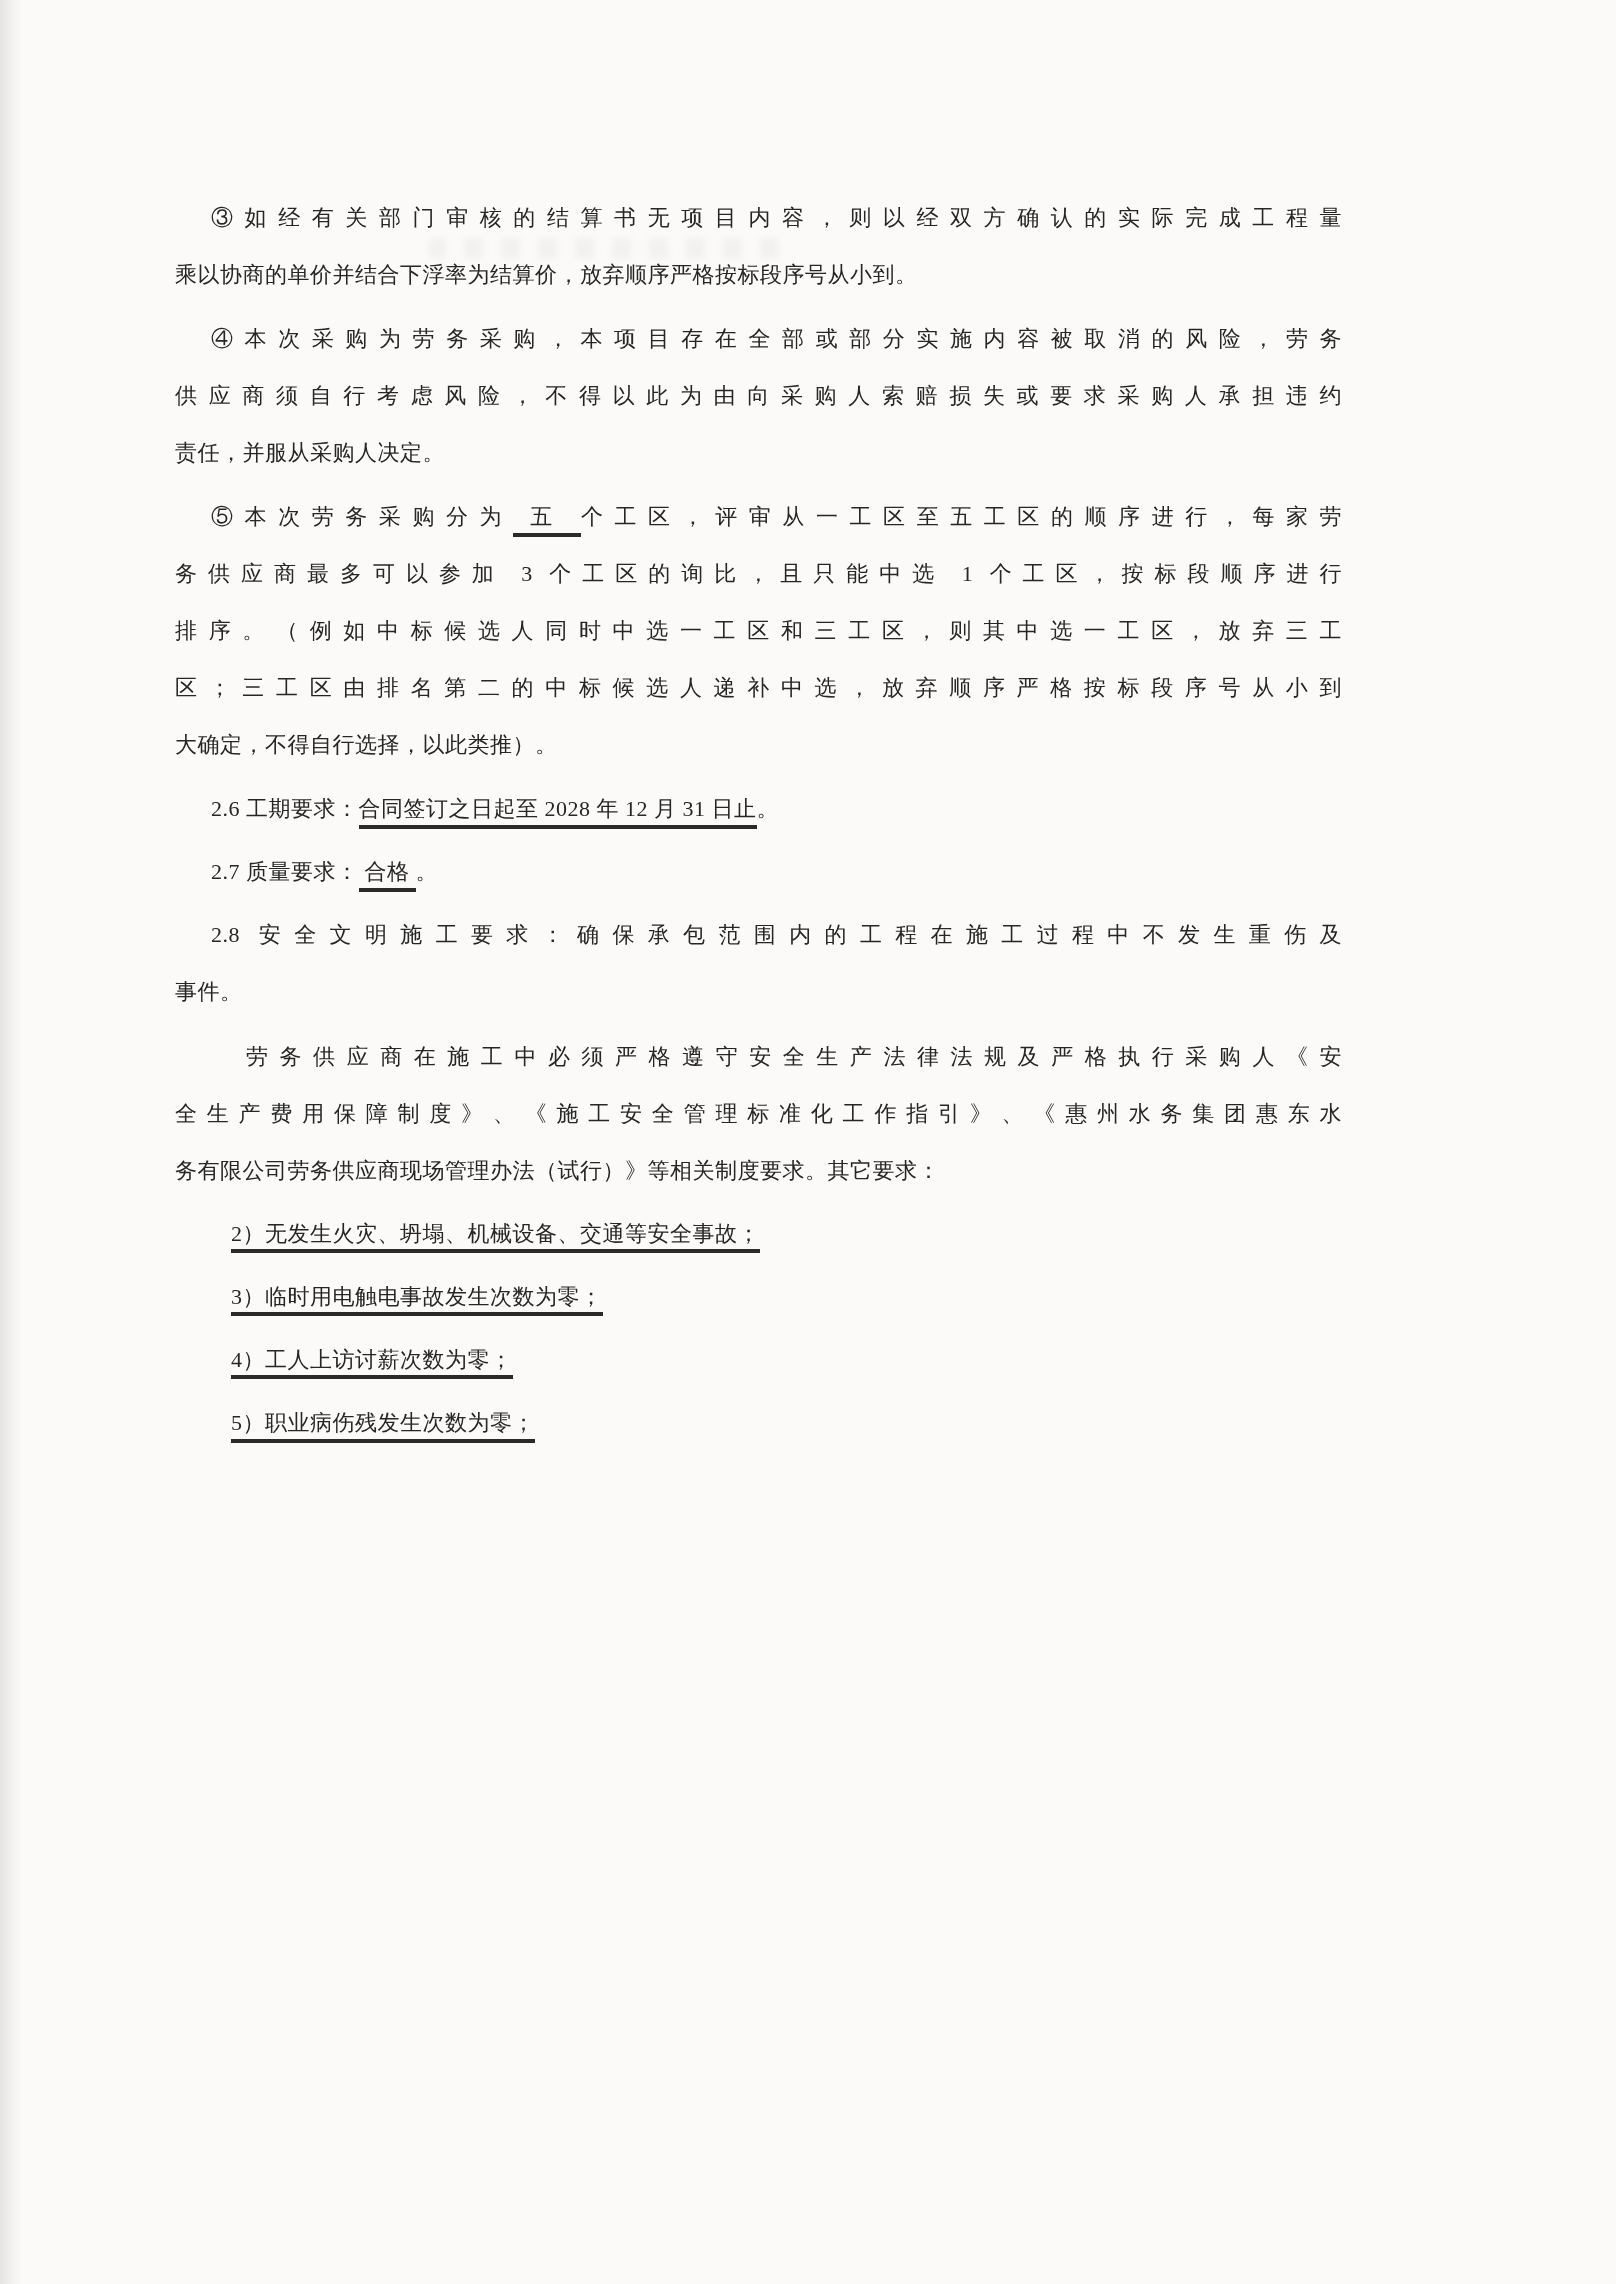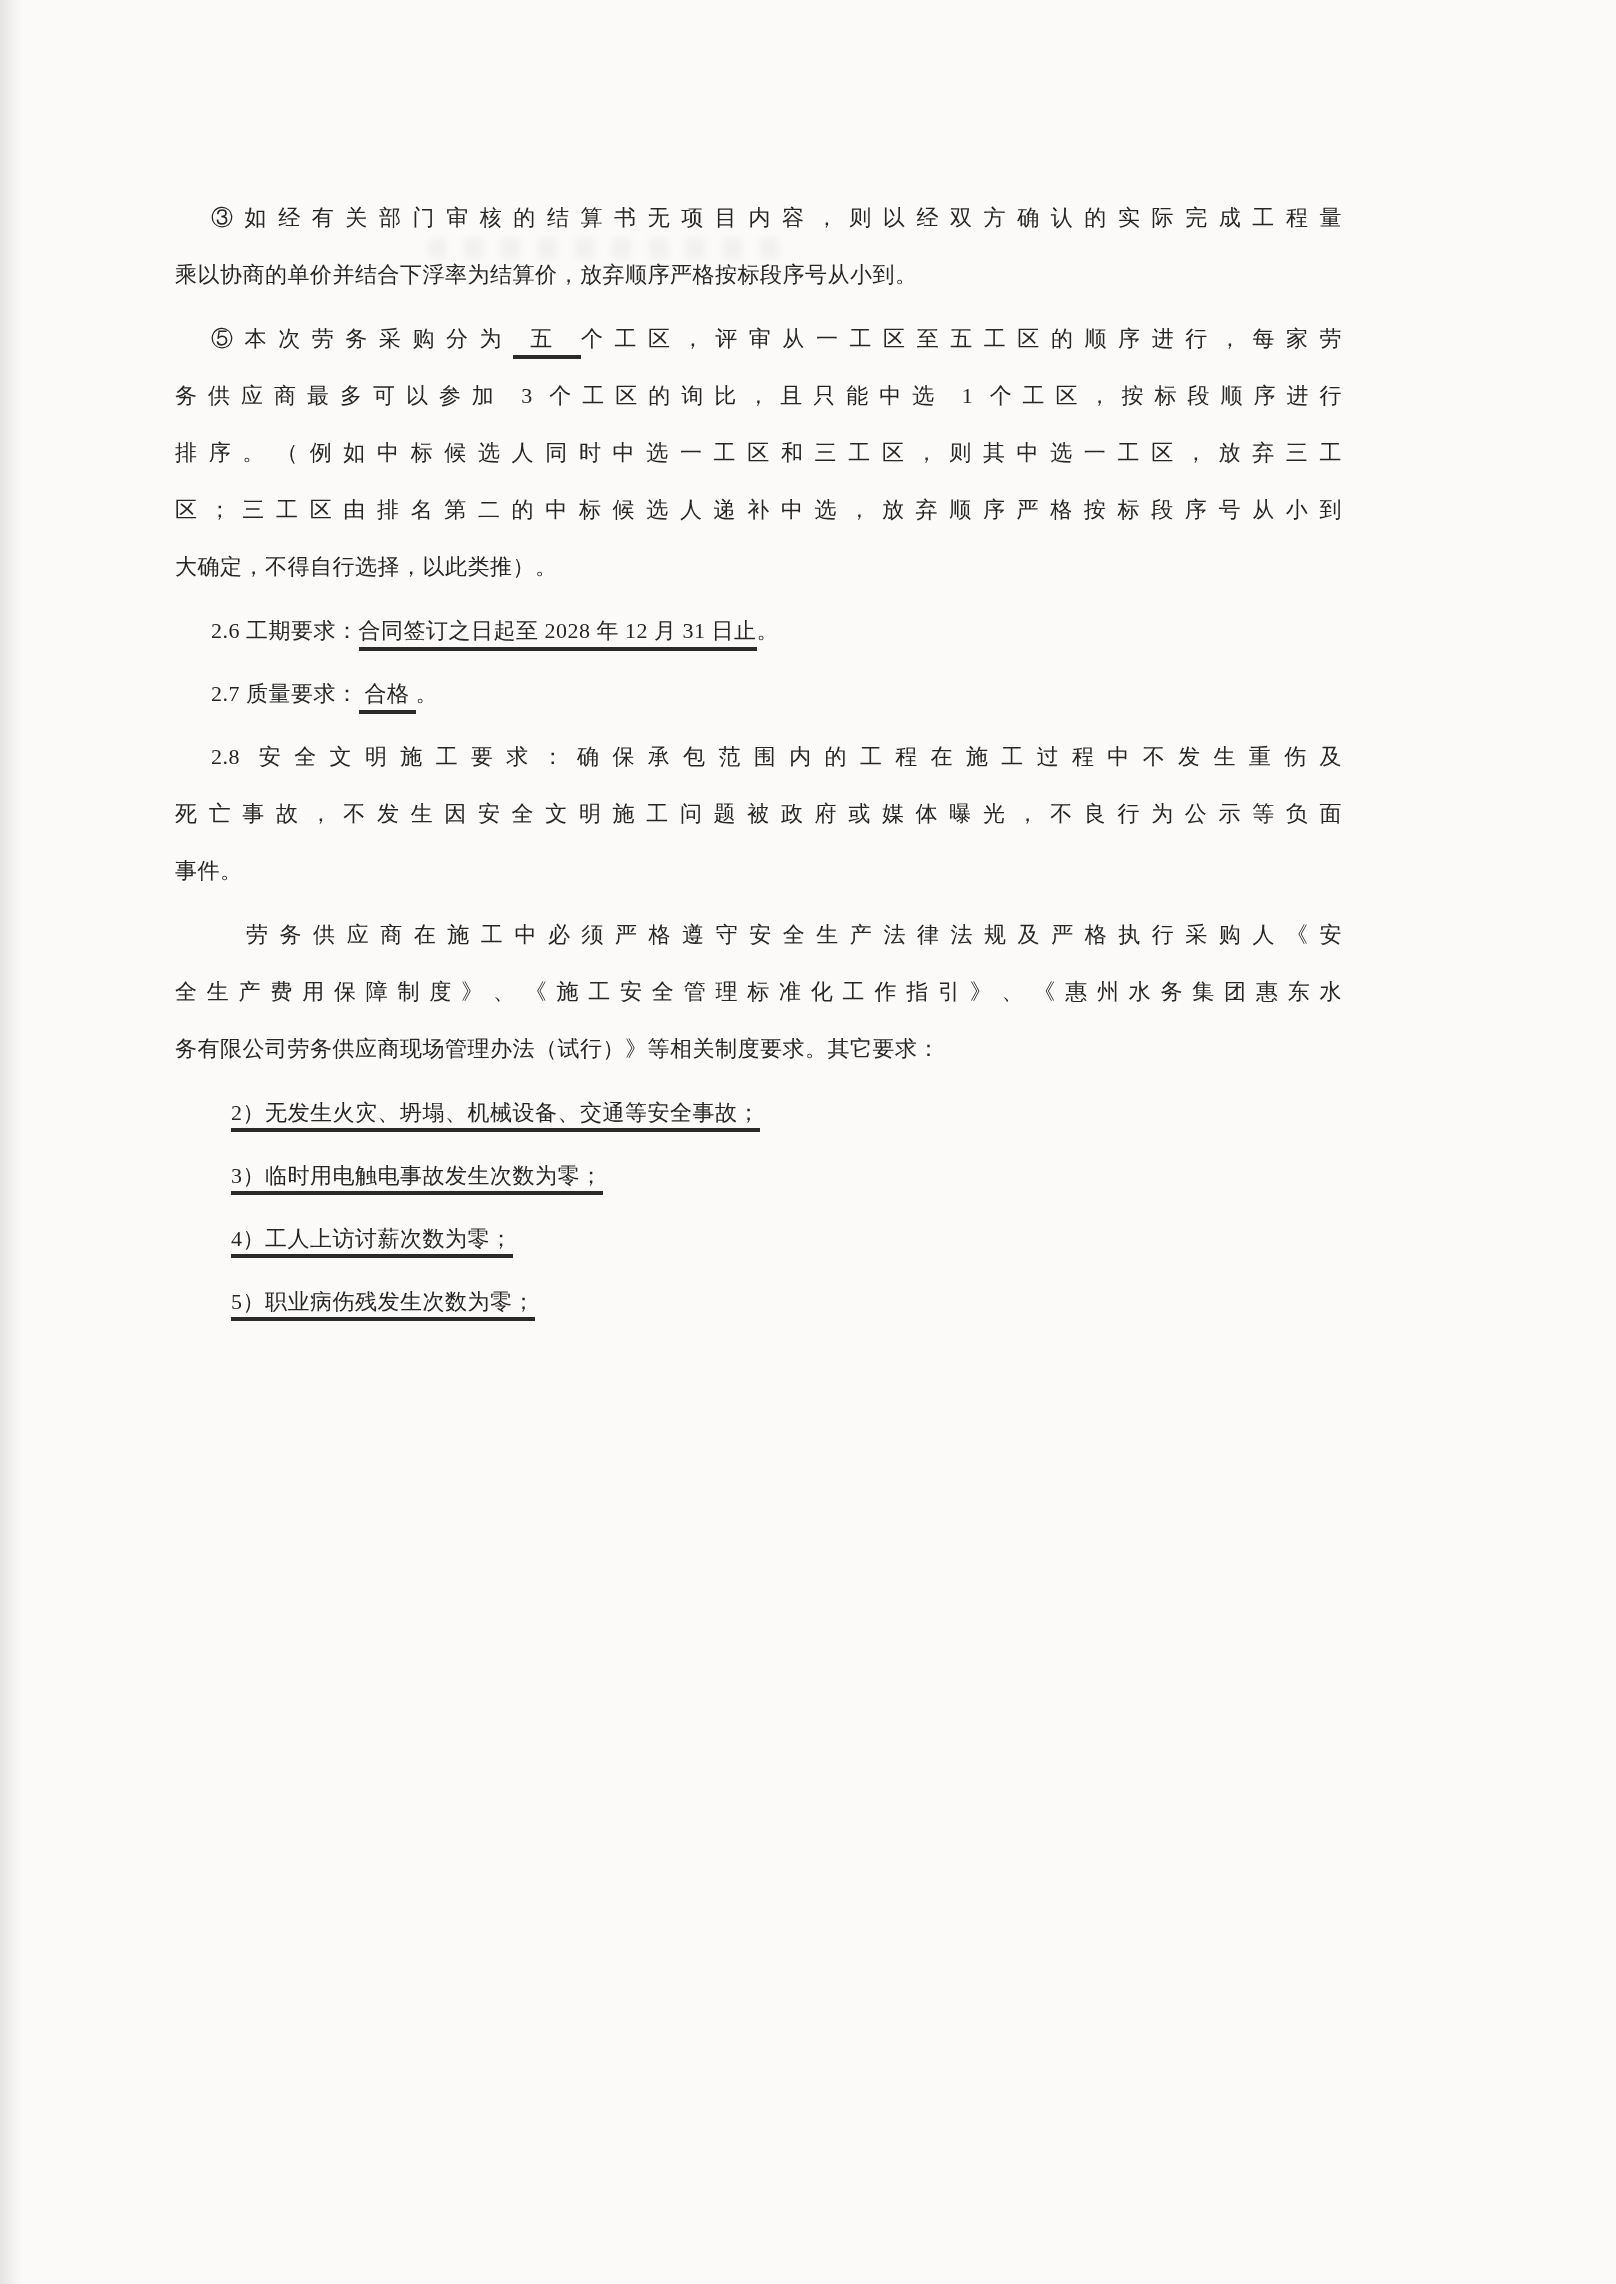--- a/index.html
+++ b/index.html
@@ -66,35 +66,39 @@
 
 <div class="page">
   <div class="edge-band"></div>
   <div class="bleed-smudge"></div>
   <div class="doc-body" id="doc-body">
       <div class="para">
         <div class="line justify" style="text-indent: 36px;"><span class="">③如经有关部门审核的结算书无项目内容，则以经双方确认的实际完成工程量</span></div>
         <div class="line"><span class="">乘以协商的单价并结合下浮率为结算价，放弃顺序严格按标段序号从小到。</span></div>
       </div>
       <div class="para" style="margin-top: 7.1px;">
+        <div class="line justify" style="text-indent: 36px;"><span class="">④本次采购为劳务采购，本项目存在全部或部分实施内容被取消的风险，劳务</span></div>
+        <div class="line justify"><span class="">供应商须自行考虑风险，不得以此为由向采购人索赔损失或要求采购人承担违约</span></div>
+        <div class="line"><span class="">责任，并服从采购人决定。</span></div>
+      </div>
+      <div class="para" style="margin-top: 7.1px;">
         <div class="line justify" style="text-indent: 36px;"><span class="">⑤本次劳务采购分为</span><span class="u"> 五 </span><span class="">个工区，评审从一工区至五工区的顺序进行，每家劳</span></div>
         <div class="line justify"><span class="">务供应商最多可以参加 3 个工区的询比，且只能中选 1 个工区，按标段顺序进行</span></div>
         <div class="line justify"><span class="">排序。（例如中标候选人同时中选一工区和三工区，则其中选一工区，放弃三工</span></div>
         <div class="line justify"><span class="">区；三工区由排名第二的中标候选人递补中选，放弃顺序严格按标段序号从小到</span></div>
         <div class="line"><span class="">大确定，不得自行选择，以此类推）。</span></div>
       </div>
       <div class="para" style="margin-top: 7.1px;">
         <div class="line" style="text-indent: 36px;"><span class="">2.6 工期要求：</span><span class="u">合同签订之日起至 2028 年 12 月 31 日止</span><span class="">。</span></div>
       </div>
       <div class="para" style="margin-top: 4.1px;">
         <div class="line" style="text-indent: 36px;"><span class="">2.7 质量要求：</span><span class="u"> 合格 </span><span class="">。</span></div>
       </div>
       <div class="para" style="margin-top: 4.1px;">
         <div class="line justify" style="text-indent: 36px;"><span class="">2.8 安全文明施工要求：确保承包范围内的工程在施工过程中不发生重伤及</span></div>
-        <div class="line justify"><span class="">死亡事故，不发生因安全文明施工问题被政府或媒体曝光，不良行为公示等负面</span></div>
         <div class="line"><span class="">事件。</span></div>
       </div>
       <div class="para" style="margin-top: 7.1px;">
         <div class="line justify" style="text-indent: 71px;"><span class="">劳务供应商在施工中必须严格遵守安全生产法律法规及严格执行采购人《安</span></div>
         <div class="line justify"><span class="">全生产费用保障制度》、《施工安全管理标准化工作指引》、《惠州水务集团惠东水</span></div>
         <div class="line"><span class="">务有限公司劳务供应商现场管理办法（试行）》等相关制度要求。其它要求：</span></div>
       </div>
       <div class="para" style="margin-top: 3.1px;">
         <div class="line" style="text-indent: 56px;"><span class="u">2）无发生火灾、坍塌、机械设备、交通等安全事故；</span></div>
       </div>

